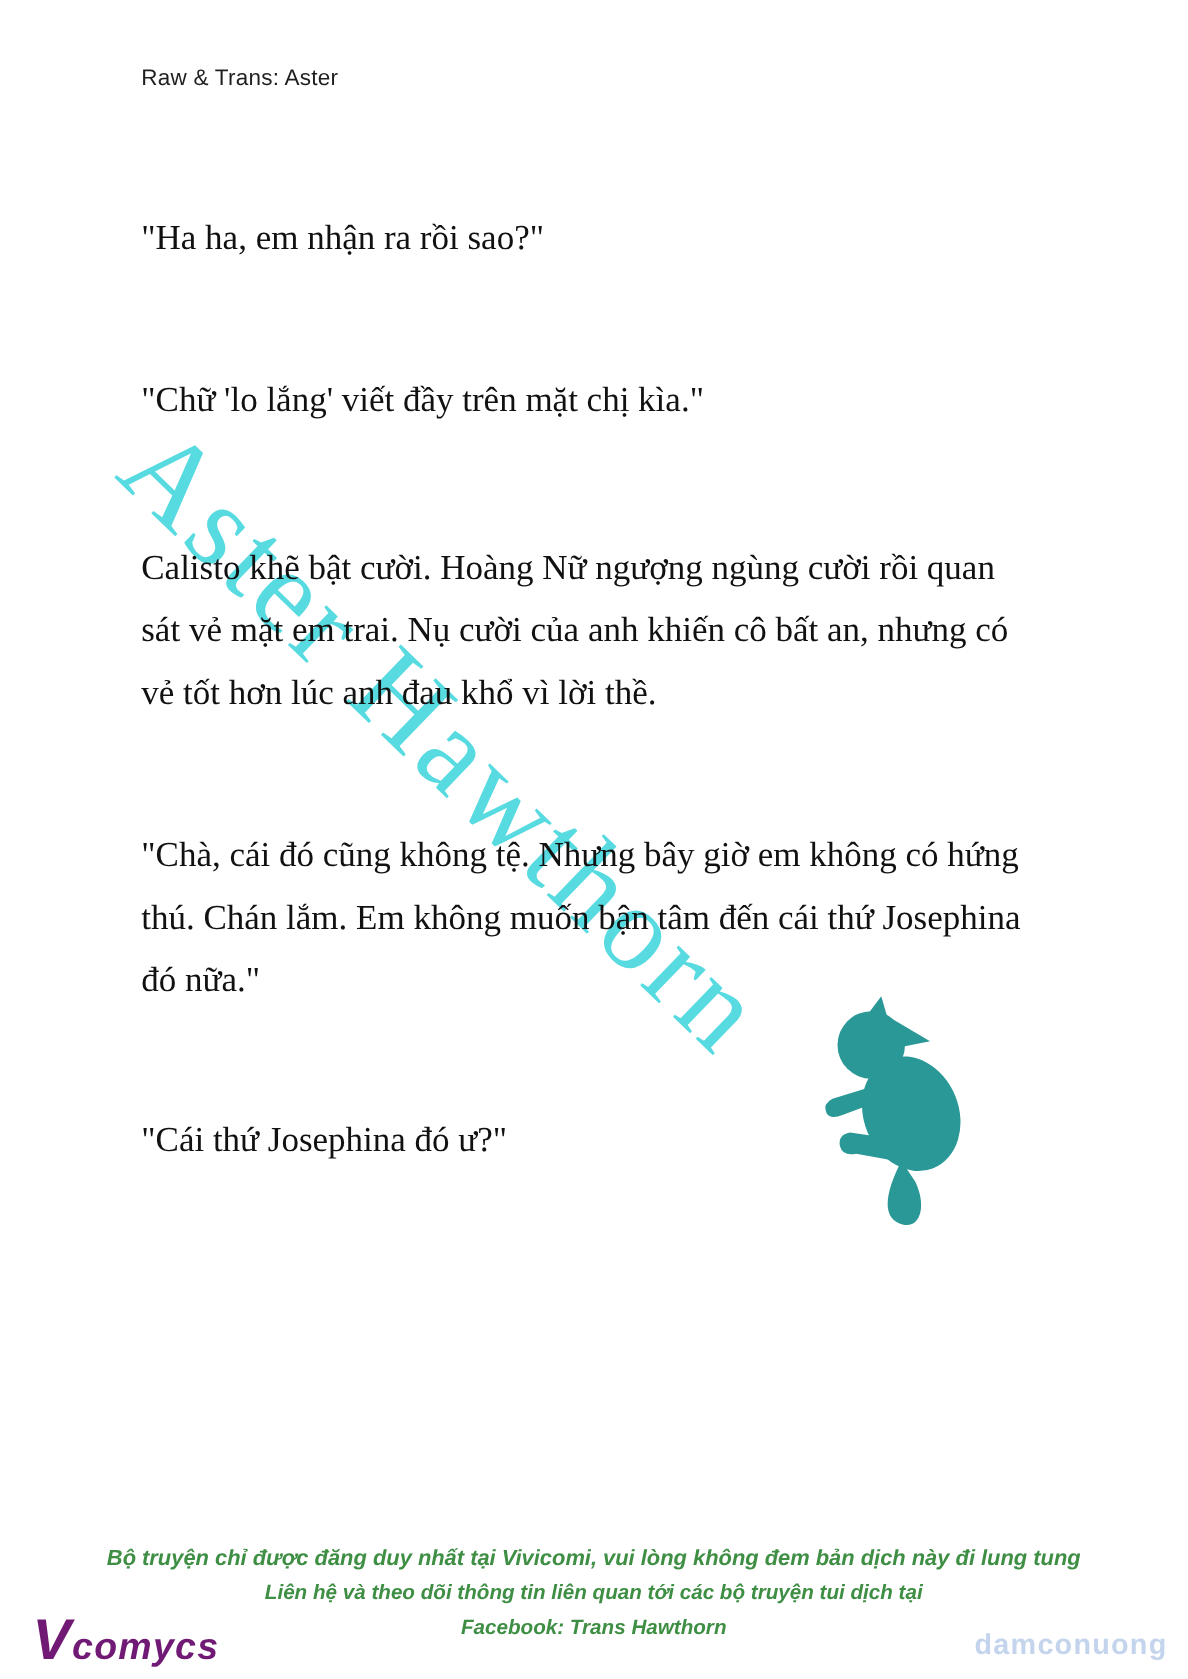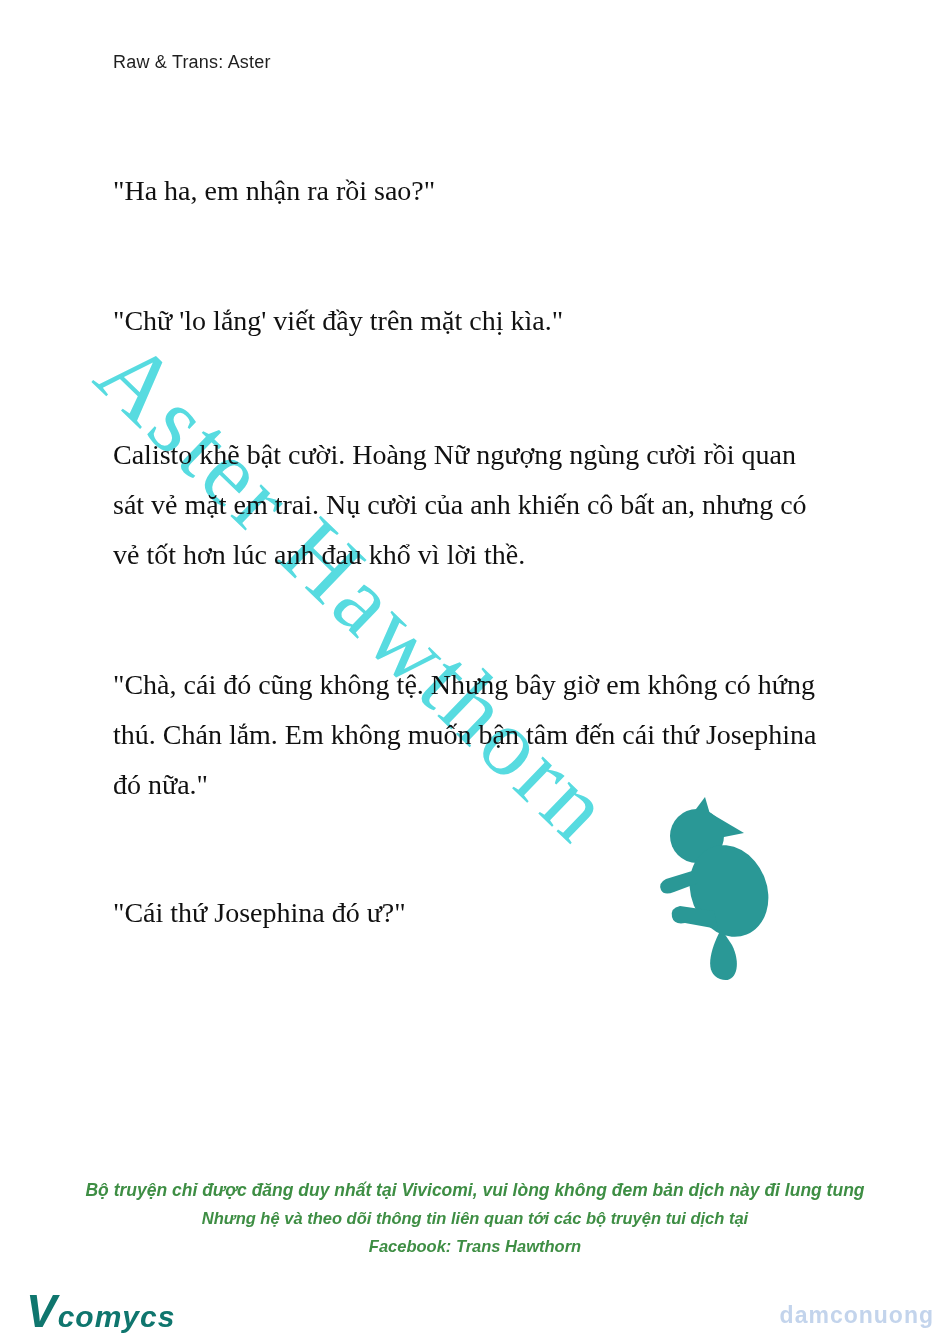--- a/index.html
+++ b/index.html
@@ -36,35 +36,35 @@
   .p4{top:660px;}
   .p5{top:888px;}
 
   .cat{
     position:absolute;left:652px;top:793px;width:120px;height:195px;
     z-index:1;
   }
   .cat path,.cat ellipse,.cat polygon{fill:#2a9896;}
 
   .footer{
-    position:absolute;left:0;top:1176px;width:950px;
+    position:absolute;left:0;top:1232px;width:950px;
     text-align:center;
     font-family:"Liberation Sans", sans-serif;
     font-style:italic;font-weight:bold;color:#3e8e44;
     z-index:3;
   }
   .footer .f1{font-size:17.5px;line-height:28px;}
   .footer .f2{font-size:16.5px;line-height:28px;}
   .footer .f3{font-size:16.5px;line-height:28px;}
 
   .vcomycs{
     position:absolute;left:26px;top:1284px;
     font-family:"Liberation Sans", sans-serif;
     font-style:italic;font-weight:bold;
-    font-size:30px;color:#0f766e;letter-spacing:1px;
+    font-size:30px;color:#701a75;letter-spacing:1px;
     z-index:3;
   }
   .vcomycs::first-letter{font-size:46px;}
 
   .damconuong{
     position:absolute;right:16px;top:1302px;
     font-family:"Liberation Sans", sans-serif;
     font-weight:bold;font-size:23px;color:#c3d4ec;
     text-shadow:0 0 2px #ffffff,0 0 4px #ffffff;
     letter-spacing:1px;
@@ -99,21 +99,21 @@
   </svg>
 
   <div class="para p1">"Ha ha, em nhận ra rồi sao?"</div>
   <div class="para p2">"Chữ 'lo lắng' viết đầy trên mặt chị kìa."</div>
   <div class="para p3">Calisto khẽ bật cười. Hoàng Nữ ngượng ngùng cười rồi quan sát vẻ mặt em trai. Nụ cười của anh khiến cô bất an, nhưng có vẻ tốt hơn lúc anh đau khổ vì lời thề.</div>
   <div class="para p4">"Chà, cái đó cũng không tệ. Nhưng bây giờ em không có hứng thú. Chán lắm. Em không muốn bận tâm đến cái thứ Josephina đó nữa."</div>
   <div class="para p5">"Cái thứ Josephina đó ư?"</div>
 
   <div class="footer">
     <div class="f1">Bộ truyện chỉ được đăng duy nhất tại Vivicomi, vui lòng không đem bản dịch này đi lung tung</div>
-    <div class="f2">Nhưng hệ và theo dõi thông tin liên quan tới các bộ truyện tui dịch tại</div>
+    <div class="f2">Liên hệ và theo dõi thông tin liên quan tới các bộ truyện tui dịch tại</div>
     <div class="f3">Facebook: Trans Hawthorn</div>
   </div>
 
   <div class="vcomycs">Vcomycs</div>
 
   <div class="damconuong">damconuong</div>
 
 </div>
 
 </body></html>

